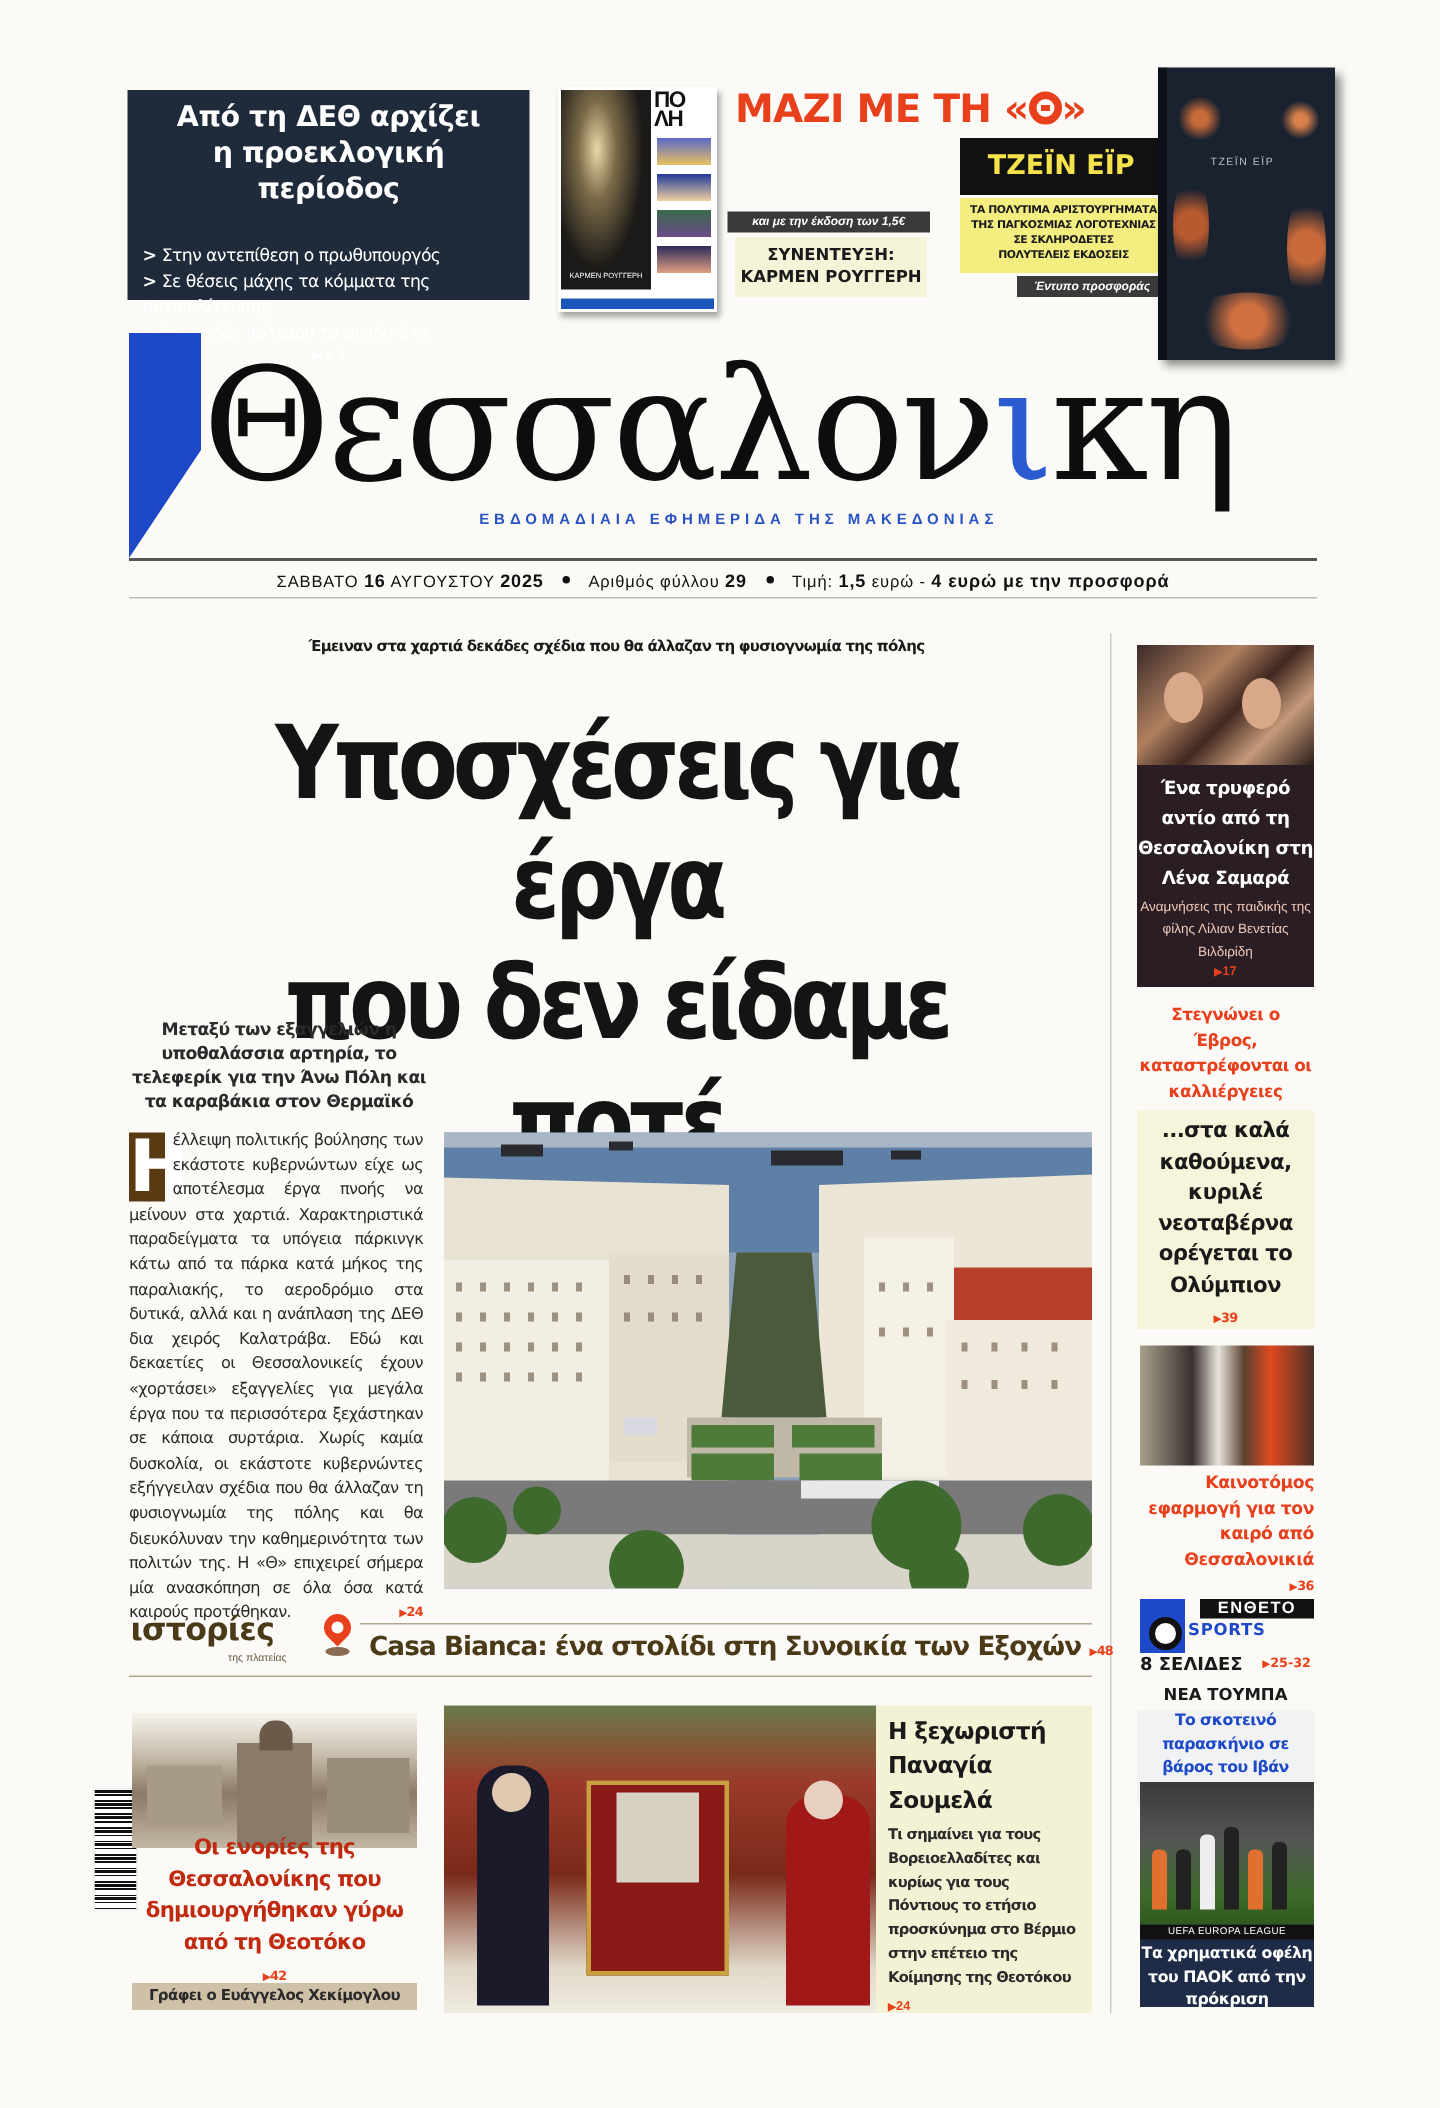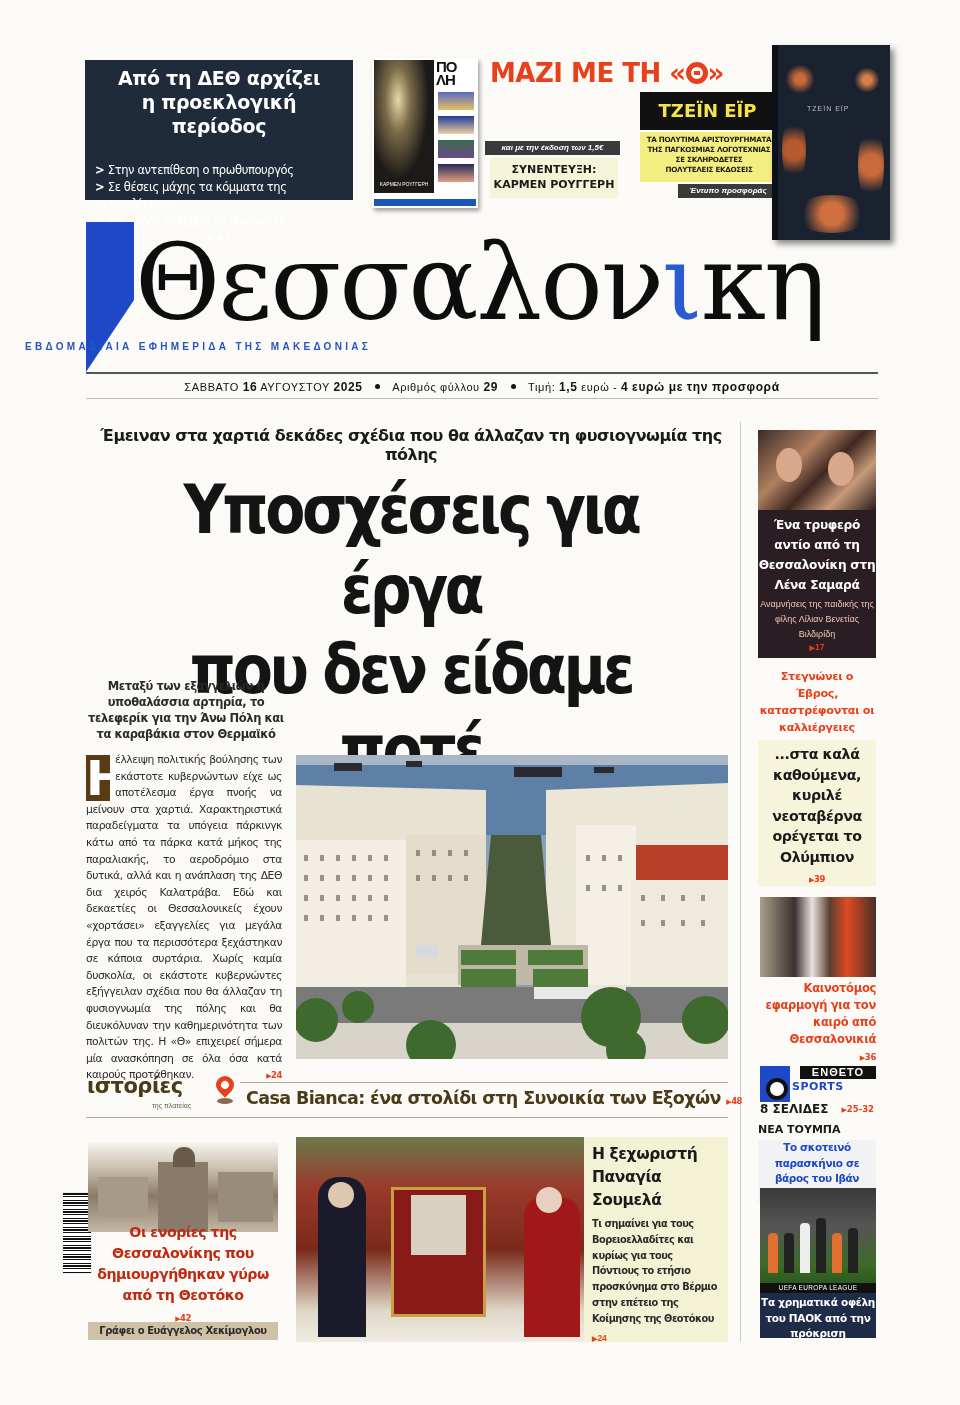--- a/index.html
+++ b/index.html
@@ -40,28 +40,28 @@
   .book-box .ent { position: absolute; left: 38px; top: 92px; width: 100px; height: 14px; background: #3a3a3a; color: #fff; font-size: 8px; text-align: center; line-height: 14px; font-style: italic; font-weight: bold; }
   .book { left: 772px; top: 45px; width: 118px; height: 195px; background: #1a2230; box-shadow: 4px 4px 6px rgba(0,0,0,.45); overflow: hidden; }
   .book::before { content: ""; position: absolute; left: 0; top: 0; width: 6px; height: 100%; background: #0c1018; }
   .book .fl { position: absolute; border-radius: 50%; }
   .book .bt { position: absolute; left: 35px; top: 60px; color: #bfbfbf; font-size: 7px; letter-spacing: 1px; }
 
   
   .mast-blue { left: 86px; top: 222px; width: 48px; height: 150px; background: #1d48c8; clip-path: polygon(0 0, 100% 0, 100% 52%, 0 100%); }
   .masthead { left: 135px; top: 228px; width: 745px; height: 110px; font-family: "DejaVu Serif", serif; font-size: 104px; line-height: 110px; color: #0d0d0d; letter-spacing: -2px; white-space: nowrap; }
   .masthead .i { color: #2a5bd0; }
-  .tagline { left: 0; right: 0; top: 341px; text-align: left; padding-left: 25px; font-size: 10px; letter-spacing: 3.3px; color: #2854c0; font-weight: bold; }
+  .tagline { left: 0; right: 0; top: 341px; text-align: center; padding-left: 25px; font-size: 10px; letter-spacing: 3.3px; color: #2854c0; font-weight: bold; }
   .rule { left: 86px; width: 792px; height: 2px; background: #555; }
   .dateline { left: 86px; width: 792px; top: 380px; text-align: center; font-size: 11px; letter-spacing: 0.6px; color: #111; }
   .dateline b { font-size: 12px; }
   .dateline .dot { display: inline-block; width: 5px; height: 5px; border-radius: 50%; background: #111; vertical-align: 2px; margin: 0 9px; }
 
   
-  .kicker { left: 86px; top: 426px; width: 650px; text-align: center; font-family: "DejaVu Sans", sans-serif; font-weight: bold; font-size: 16px; letter-spacing: -0.5px; }
+  .kicker { left: 86px; top: 426px; width: 650px; text-align: center; font-family: "DejaVu Sans", sans-serif; font-weight: bold; font-size: 10px; letter-spacing: -0.5px; }
   .headline { left: 86px; top: 470px; width: 650px; text-align: center; font-family: "DejaVu Sans", sans-serif; font-weight: bold; font-size: 68px; line-height: 80px; letter-spacing: -4px; transform: scaleX(0.86); transform-origin: center top; color: #141414; }
   .deck { left: 86px; top: 678px; width: 200px; text-align: center; font-family: "DejaVu Sans", sans-serif; font-weight: bold; font-size: 11.5px; line-height: 16px; color: #2a2a2a; letter-spacing: -0.4px; }
   .body { left: 86px; top: 752px; width: 196px; font-family: "DejaVu Sans", sans-serif; font-size: 10.8px; line-height: 16.6px; color: #2b2b2b; letter-spacing: -0.45px; text-align: justify; }
   .body .drop { float: left; width: 24px; height: 46px; background: #5a3a12; color: #fff; font-size: 48px; line-height: 46px; text-align: center; font-weight: bold; margin: 3px 5px 0 0; }
   .pgref { color: #e8401c; font-weight: bold; font-size: 8.5px; }
   .pgref::before { content: "\25B6 "; font-size: 7px; }
   .main-photo { left: 296px; top: 755px; width: 432px; height: 304px; overflow: hidden; background: #8aa0b8; }
 
   
   .vrule { left: 740px; top: 422px; width: 1px; height: 920px; background: #ccc; }
@@ -75,21 +75,21 @@
   .r3 { left: 758px; top: 740px; width: 118px; height: 146px; background: #f6f4da; text-align: center; font-family: "DejaVu Sans", sans-serif; font-weight: bold; font-size: 14.2px; line-height: 20.5px; padding-top: 4px; letter-spacing: -0.4px; }
   .r4-ph { left: 760px; top: 897px; width: 116px; height: 80px; background: linear-gradient(90deg, #a7a08a 0%, #3a3030 30%, #e8e4dc 45%, #5a4030 60%, #e04a20 75%, #4a3028 100%); overflow: hidden; }
   .r4 { left: 758px; top: 980px; width: 118px; text-align: right; font-family: "DejaVu Sans", sans-serif; font-weight: bold; font-size: 11.5px; line-height: 17px; color: #e8401c; letter-spacing: -0.3px; }
   .sports { left: 760px; top: 1066px; width: 116px; height: 36px; }
   .sports .blue { position: absolute; left: 0; top: 0; width: 30px; height: 36px; background: #1d48c8; }
   .sports .ent { position: absolute; left: 40px; top: 0; width: 76px; height: 13px; background: #111; color: #fff; font-size: 11px; line-height: 13px; text-align: center; font-weight: bold; letter-spacing: 1px; }
   .sports .logo { position: absolute; left: 6px; top: 12px; width: 22px; height: 22px; border: 4px solid #111; border-radius: 50%; background: #fff; }
   .sports .sp { position: absolute; left: 32px; top: 14px; color: #1d48c8; font-family: "DejaVu Sans", sans-serif; font-weight: bold; font-size: 11px; letter-spacing: 0.5px; }
   .s8 { left: 760px; top: 1102px; width: 116px; font-family: "DejaVu Sans", sans-serif; font-weight: bold; font-size: 12px; }
   .s8 .pgref { position: absolute; right: 2px; top: 2px; }
-  .nt { left: 758px; top: 1123px; width: 118px; font-family: "DejaVu Sans", sans-serif; font-weight: bold; font-size: 11px; }
+  .nt { left: 758px; top: 1123px; width: 118px; text-align: center; font-family: "DejaVu Sans", sans-serif; font-weight: bold; font-size: 11px; }
   .nt-d { left: 758px; top: 1140px; width: 118px; text-align: center; font-family: "DejaVu Sans", sans-serif; font-weight: bold; font-size: 10.5px; line-height: 15.5px; color: #1d48c8; letter-spacing: -0.4px; background: #f0f2f4; }
   .uefa { left: 760px; top: 1188px; width: 116px; height: 150px; background: #1f2c48; overflow: hidden; }
   .uefa .ph { height: 95px; background: linear-gradient(180deg, #3a3a3a 0%, #555 40%, #3e6a2a 80%, #2d5a1f 100%); position: relative; }
   .uefa .ph .p { position: absolute; bottom: 10px; width: 10px; height: 40px; border-radius: 4px 4px 0 0; }
   .uefa .lbl { height: 10px; background: #111; color: #fff; font-size: 6.5px; text-align: center; line-height: 10px; letter-spacing: 0.3px; }
   .uefa .t { color: #fff; text-align: center; font-family: "DejaVu Sans", sans-serif; font-weight: bold; font-size: 10.5px; line-height: 15.5px; padding-top: 2px; letter-spacing: -0.3px; }
 
   
   .ist-line { height: 1px; background: #b0a890; }
   .ist-word { left: 87px; top: 1074px; font-family: "DejaVu Sans", sans-serif; font-weight: bold; font-size: 21px; color: #4a3a18; letter-spacing: -0.5px; }

